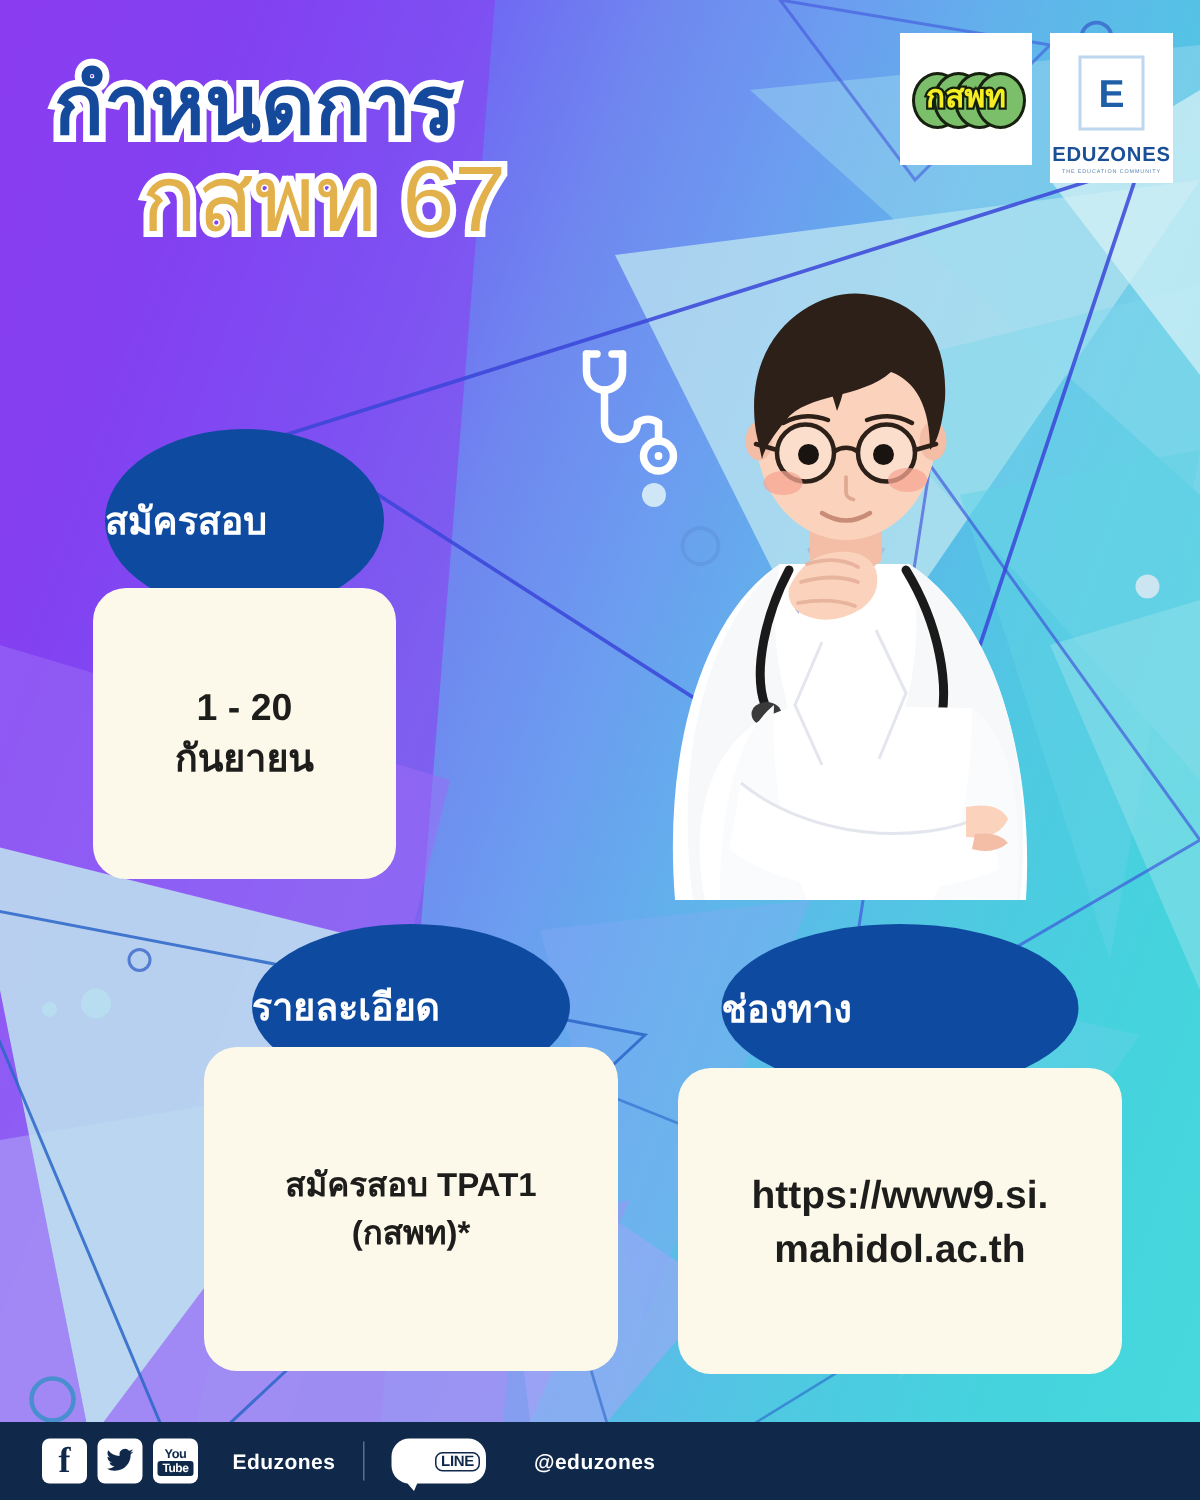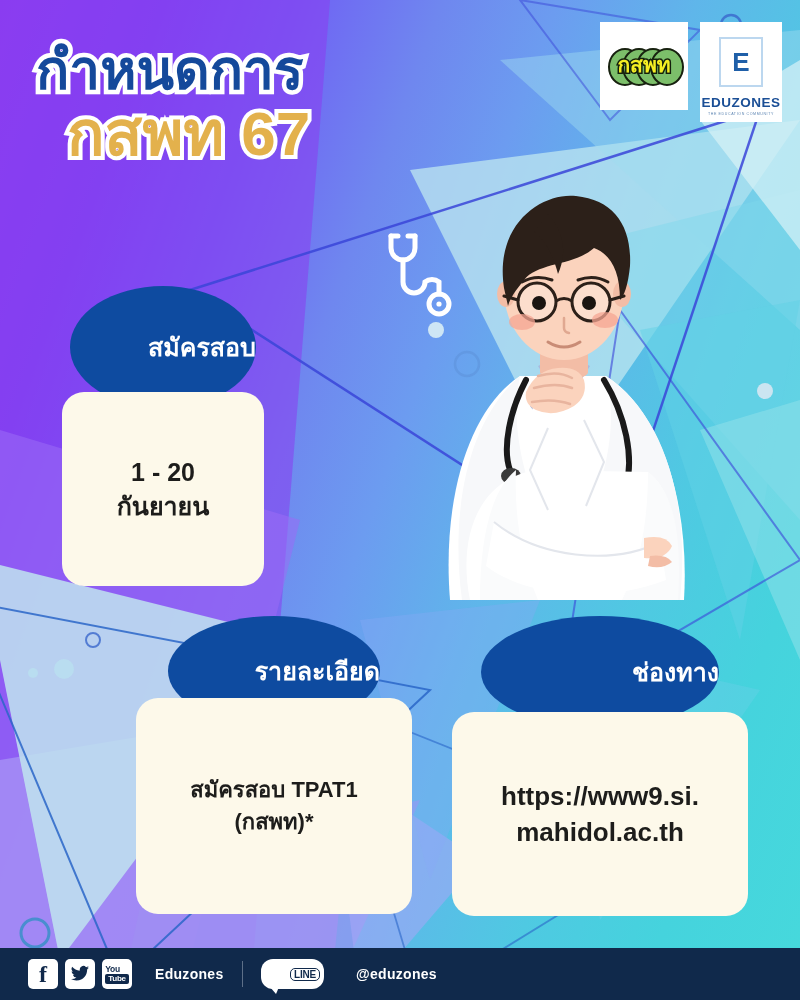--- a/index.html
+++ b/index.html
@@ -20,22 +20,22 @@
   .bg{position:absolute;inset:0;overflow:hidden;}
 
   
   .title-wrap{position:absolute;left:36px;top:42px;width:430px;z-index:14;}
   .t-main{
     font-size:55px;font-weight:bold;line-height:1.02;color:#14499b;
     -webkit-text-stroke:9px #ffffff;paint-order:stroke fill;
     letter-spacing:0px;white-space:nowrap;
   }
   .t-sub{
-    margin-top:4px;margin-left:31px;
-    font-size:62px;font-weight:bold;line-height:1.02;color:#e3b14c;
+    margin-top:4px;margin-left:58px;
+    font-size:62px;font-weight:normal;line-height:1.02;color:#e3b14c;
     -webkit-text-stroke:8px #ffffff;paint-order:stroke fill;
     white-space:nowrap;
   }
 
   
   .logos{position:absolute;right:18px;top:22px;display:flex;gap:12px;z-index:16;}
   .logo-box{background:#ffffff;display:flex;align-items:center;justify-content:center;}
   .logo-kaspat{width:88px;height:88px;}
   .kaspat-art{position:relative;width:72px;height:40px;}
   .kaspat-art .c{position:absolute;top:2px;width:30px;height:34px;border-radius:50%;
@@ -54,21 +54,21 @@
 
   
   .doctor{position:absolute;left:398px;top:170px;width:330px;height:430px;z-index:8;}
   .stetho-deco{position:absolute;left:378px;top:228px;z-index:9;}
 
   
   .card{position:absolute;z-index:12;}
   .cap{
     position:absolute;left:50%;transform:translateX(-50%);
     border-radius:50%;background:#0e4ba0;
-    display:flex;align-items:center;justify-content:flex-end;
+    display:flex;align-items:center;justify-content:flex-start;
     color:#ffffff;font-weight:bold;z-index:2;
   }
   .body{
     position:absolute;left:0;top:0;width:100%;
     background:#fdf9ea;border-radius:22px;z-index:3;
     display:flex;align-items:center;justify-content:center;
     text-align:center;color:#1d1d1b;font-weight:bold;
   }
 
   
@@ -92,21 +92,21 @@
 
   
   .footer{
     position:absolute;left:0;bottom:0;width:800px;height:52px;background:#10294b;
     display:flex;align-items:center;z-index:20;
   }
   .soc{width:30px;height:30px;background:#ffffff;border-radius:5px;
     display:flex;align-items:center;justify-content:center;margin-right:7px;}
   .soc:first-child{margin-left:28px;}
   .fb-f{font-size:24px;font-weight:bold;color:#10294b;line-height:24px;font-family:"Liberation Serif",serif;}
-  .yt-wrap{display:flex;flex-direction:column;gap:1px;}
+  .yt-wrap{display:flex;flex-direction:column;align-items:center;gap:1px;}
   .yt-you{font-size:8.5px;font-weight:bold;color:#10294b;line-height:8px;letter-spacing:-.3px;}
   .yt-tube{font-size:8px;font-weight:bold;color:#ffffff;background:#10294b;
     border-radius:2px;padding:1px 3px;line-height:8px;letter-spacing:-.3px;}
   .ft-name{color:#ffffff;font-size:14px;font-weight:bold;margin-left:16px;letter-spacing:.3px;}
   .ft-div{width:1.5px;height:26px;background:#5d6f88;margin:0 18px;}
   .line-logo{position:relative;width:38px;height:30px;background:#ffffff;border-radius:12px;
     display:flex;align-items:center;justify-content:center;padding-left:25px;}
   .line-logo::after{content:"";position:absolute;left:9px;bottom:-5px;width:0;height:0;
     border-left:6px solid transparent;border-right:3px solid transparent;border-top:7px solid #ffffff;}
   .line-txt{font-size:10px;font-weight:bold;color:#10294b;border:1.6px solid #10294b;

